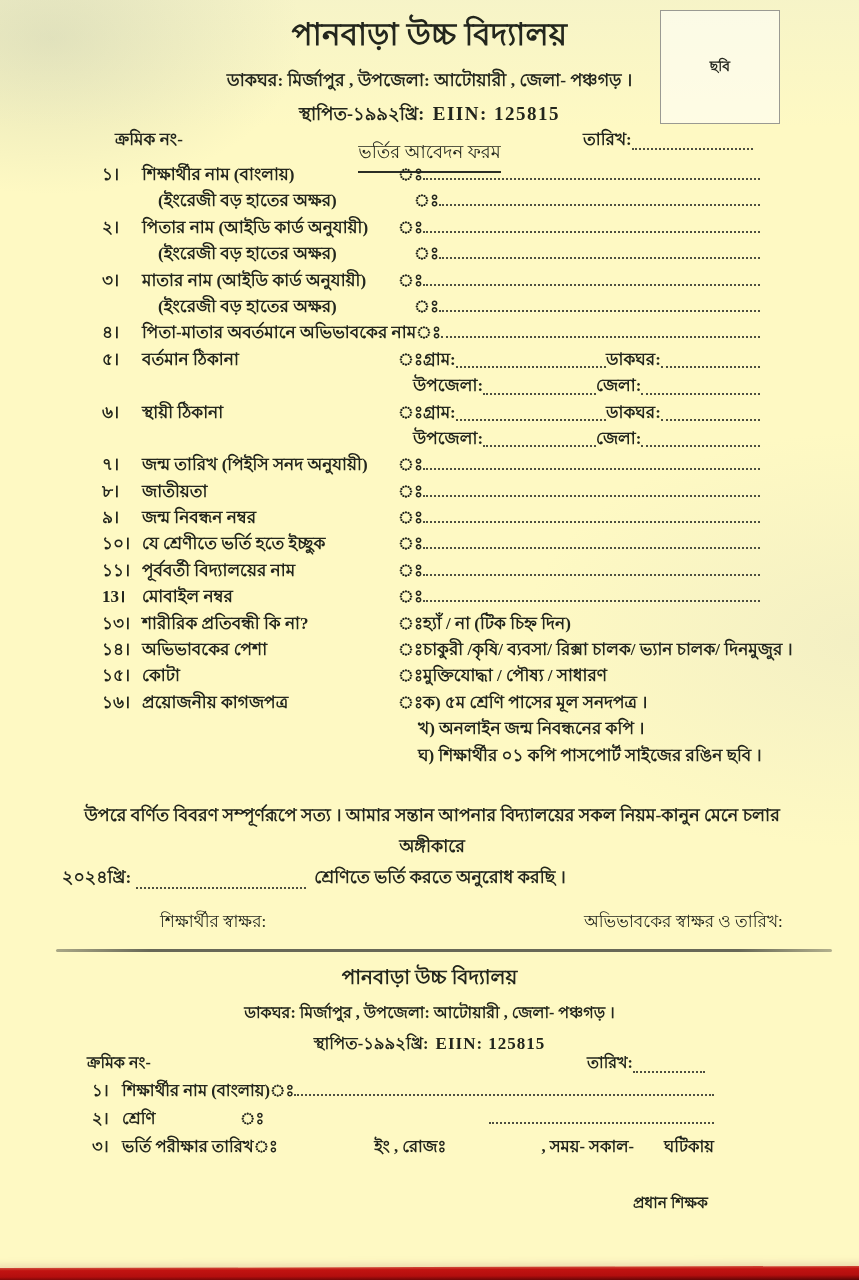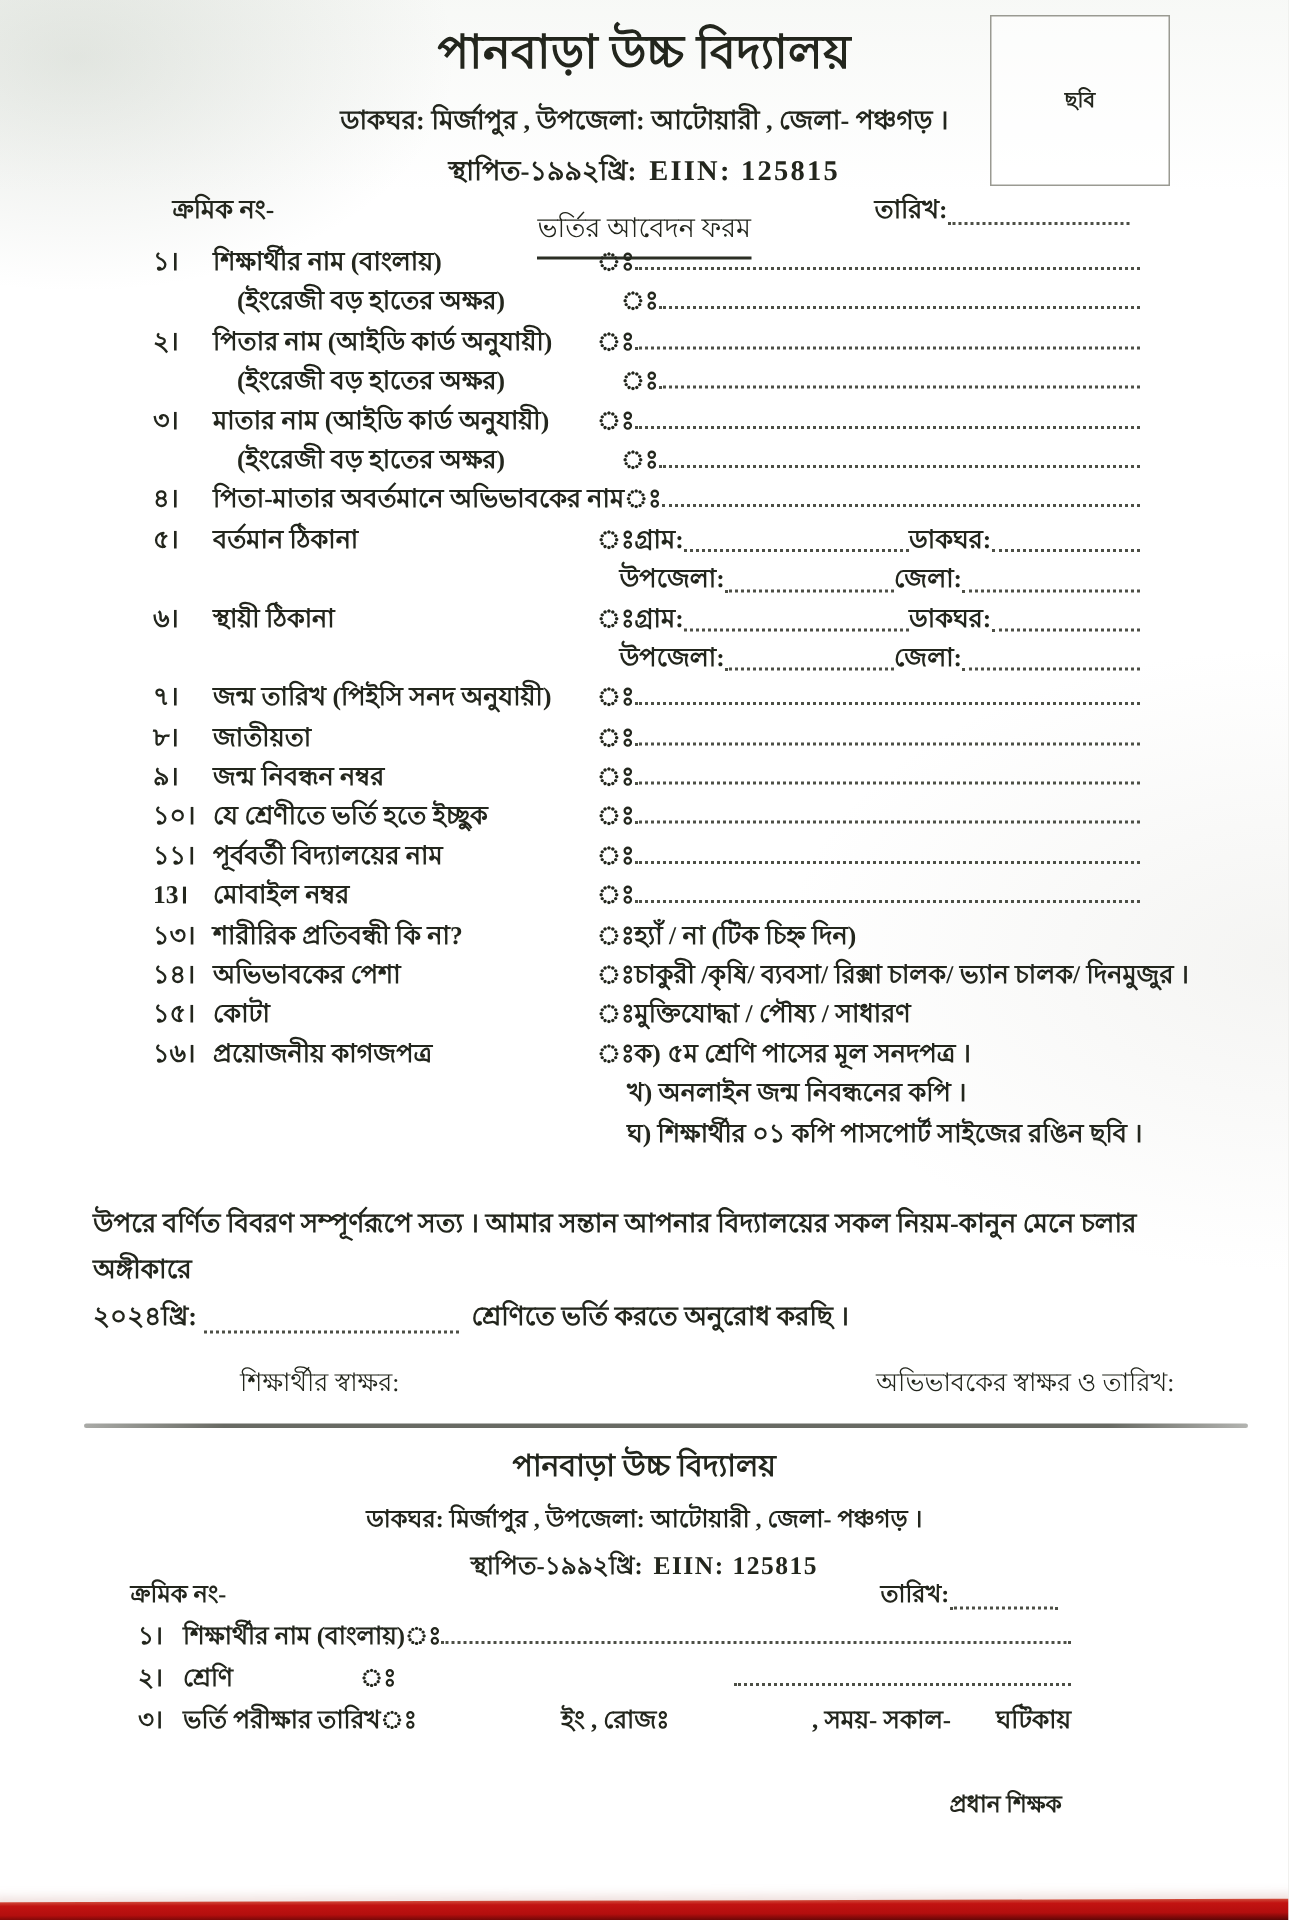--- a/index.html
+++ b/index.html
@@ -1,16 +1,16 @@
 <!DOCTYPE html>
 <html><head>
 <meta charset="utf-8">
 <style>
   html,body{margin:0;padding:0;background:#e8e8e4;}
-  .page{position:relative;width:859px;height:1280px;margin:0 auto;background:#ffffff;
+  .page{position:relative;width:859px;height:1280px;margin:0 auto;background:#fef9c3;
         font-family:"Liberation Serif","DejaVu Sans",serif;color:#23261d;overflow:hidden;}
   .shade{position:absolute;inset:0;pointer-events:none;background:
     radial-gradient(420px 260px at 6% 3%, rgba(170,180,166,.30), transparent 60%),
     radial-gradient(520px 320px at 100% 50%, rgba(206,206,198,.22), transparent 65%),
     linear-gradient(180deg, rgba(220,226,216,.22), transparent 10%);}
   
   .hdr{position:absolute;top:10px;left:0;width:100%;text-align:center;}
   .school{font-size:31px;font-weight:700;letter-spacing:.3px;}
   .addr{margin-top:5px;font-size:17.5px;font-weight:700;}
   .estab{margin-top:4px;font-size:18px;font-weight:700;}
@@ -34,21 +34,21 @@
   .flabel.ind{padding-left:16px;}
   .fcolon{flex:0 0 15px;font-weight:700;}
   .fval{flex:1;display:flex;align-items:baseline;min-width:0;}
   .fval .dots{flex:1;align-self:flex-end;margin-bottom:5px;}
   .seg1{flex:0 0 183px;display:flex;align-items:baseline;}
   .seg1 .dots{flex:1;align-self:flex-end;margin-bottom:5px;}
   .sub{white-space:nowrap;}
   .ftext{white-space:nowrap;}
   .ftext.pad{padding-left:5px;}
   
-  .decl{position:absolute;top:800px;left:62px;width:740px;font-size:17.5px;font-weight:600;line-height:31px;}
+  .decl{position:absolute;top:800px;left:62px;width:740px;font-size:17.5px;font-weight:600;line-height:31px;text-align:center;}
   .decl-l2{display:flex;align-items:baseline;white-space:nowrap;}
   .decl-l2 .dots{flex:0 0 170px;margin:0 8px 4px 5px;align-self:flex-end;}
   
   .sigrow{position:absolute;top:908px;left:0;width:100%;height:26px;font-size:17px;font-weight:400;}
   .sig1{position:absolute;left:160px;}
   .sig2{position:absolute;left:540px;margin-left:44px;}
   
   .divider{position:absolute;top:949px;left:56px;width:776px;height:3px;border-radius:2px;
     background:linear-gradient(90deg,rgba(66,68,60,.45),rgba(66,68,60,.8) 12%,rgba(66,68,60,.8) 88%,rgba(66,68,60,.4));}
   

